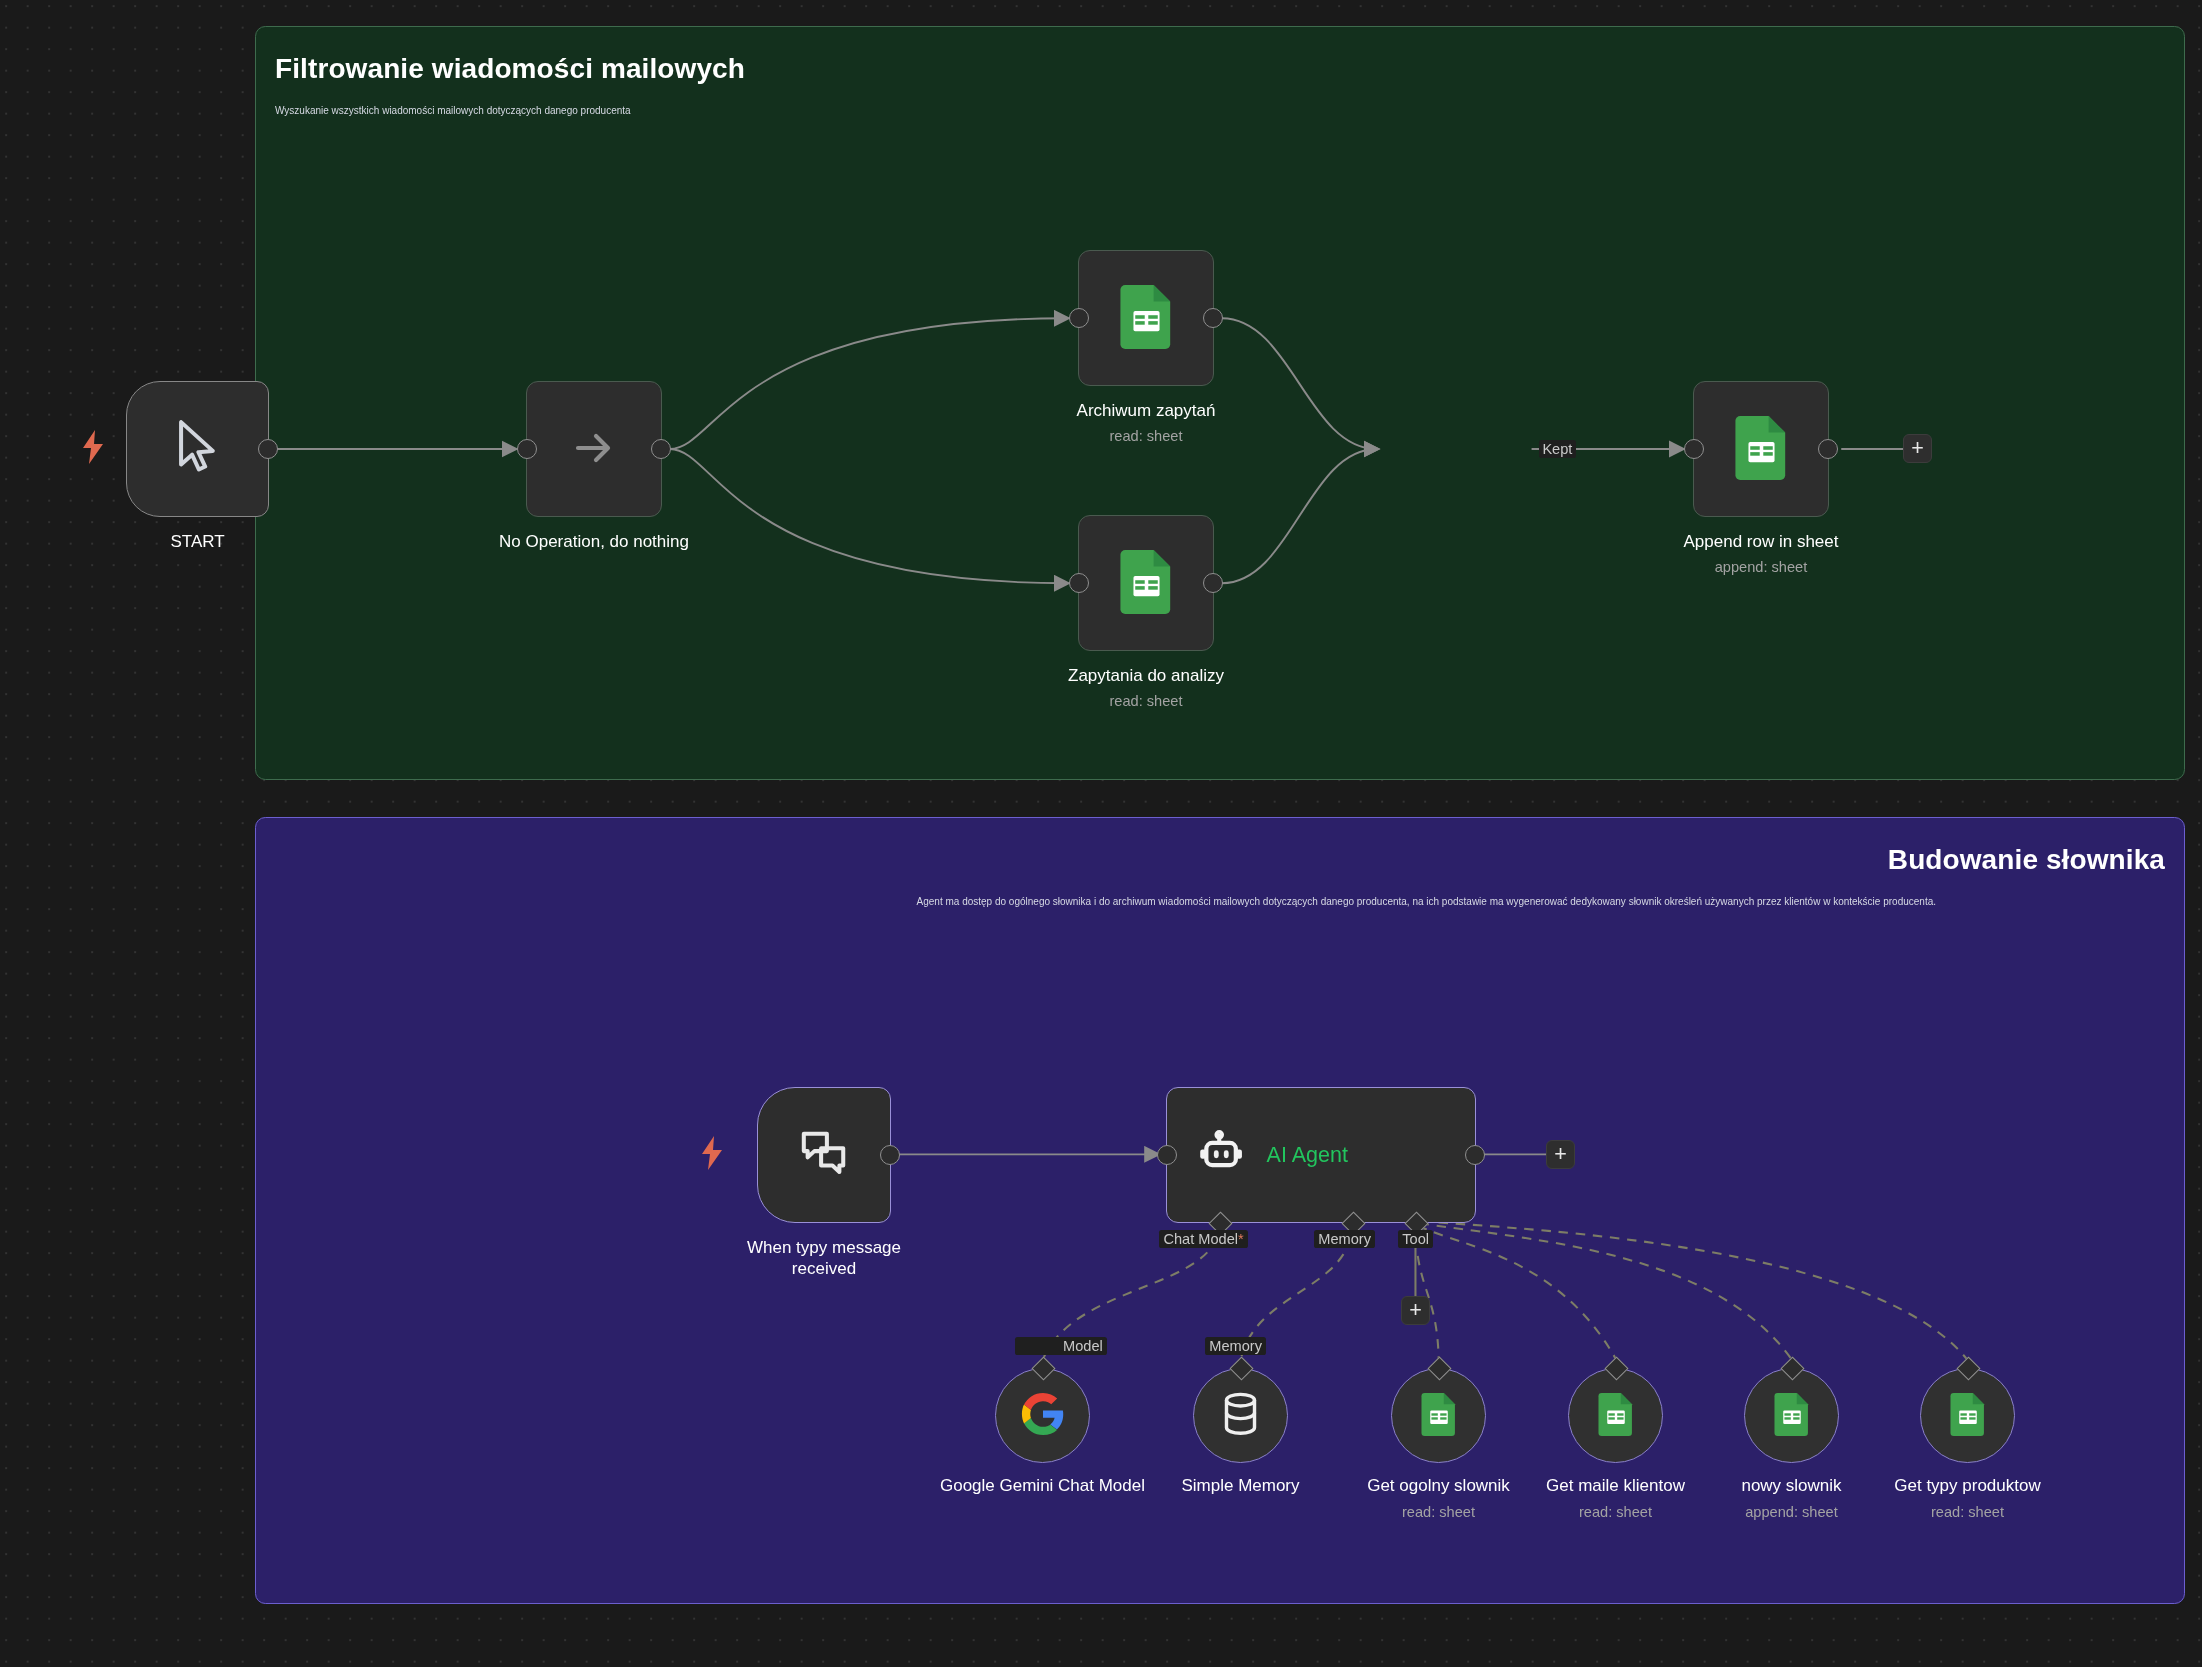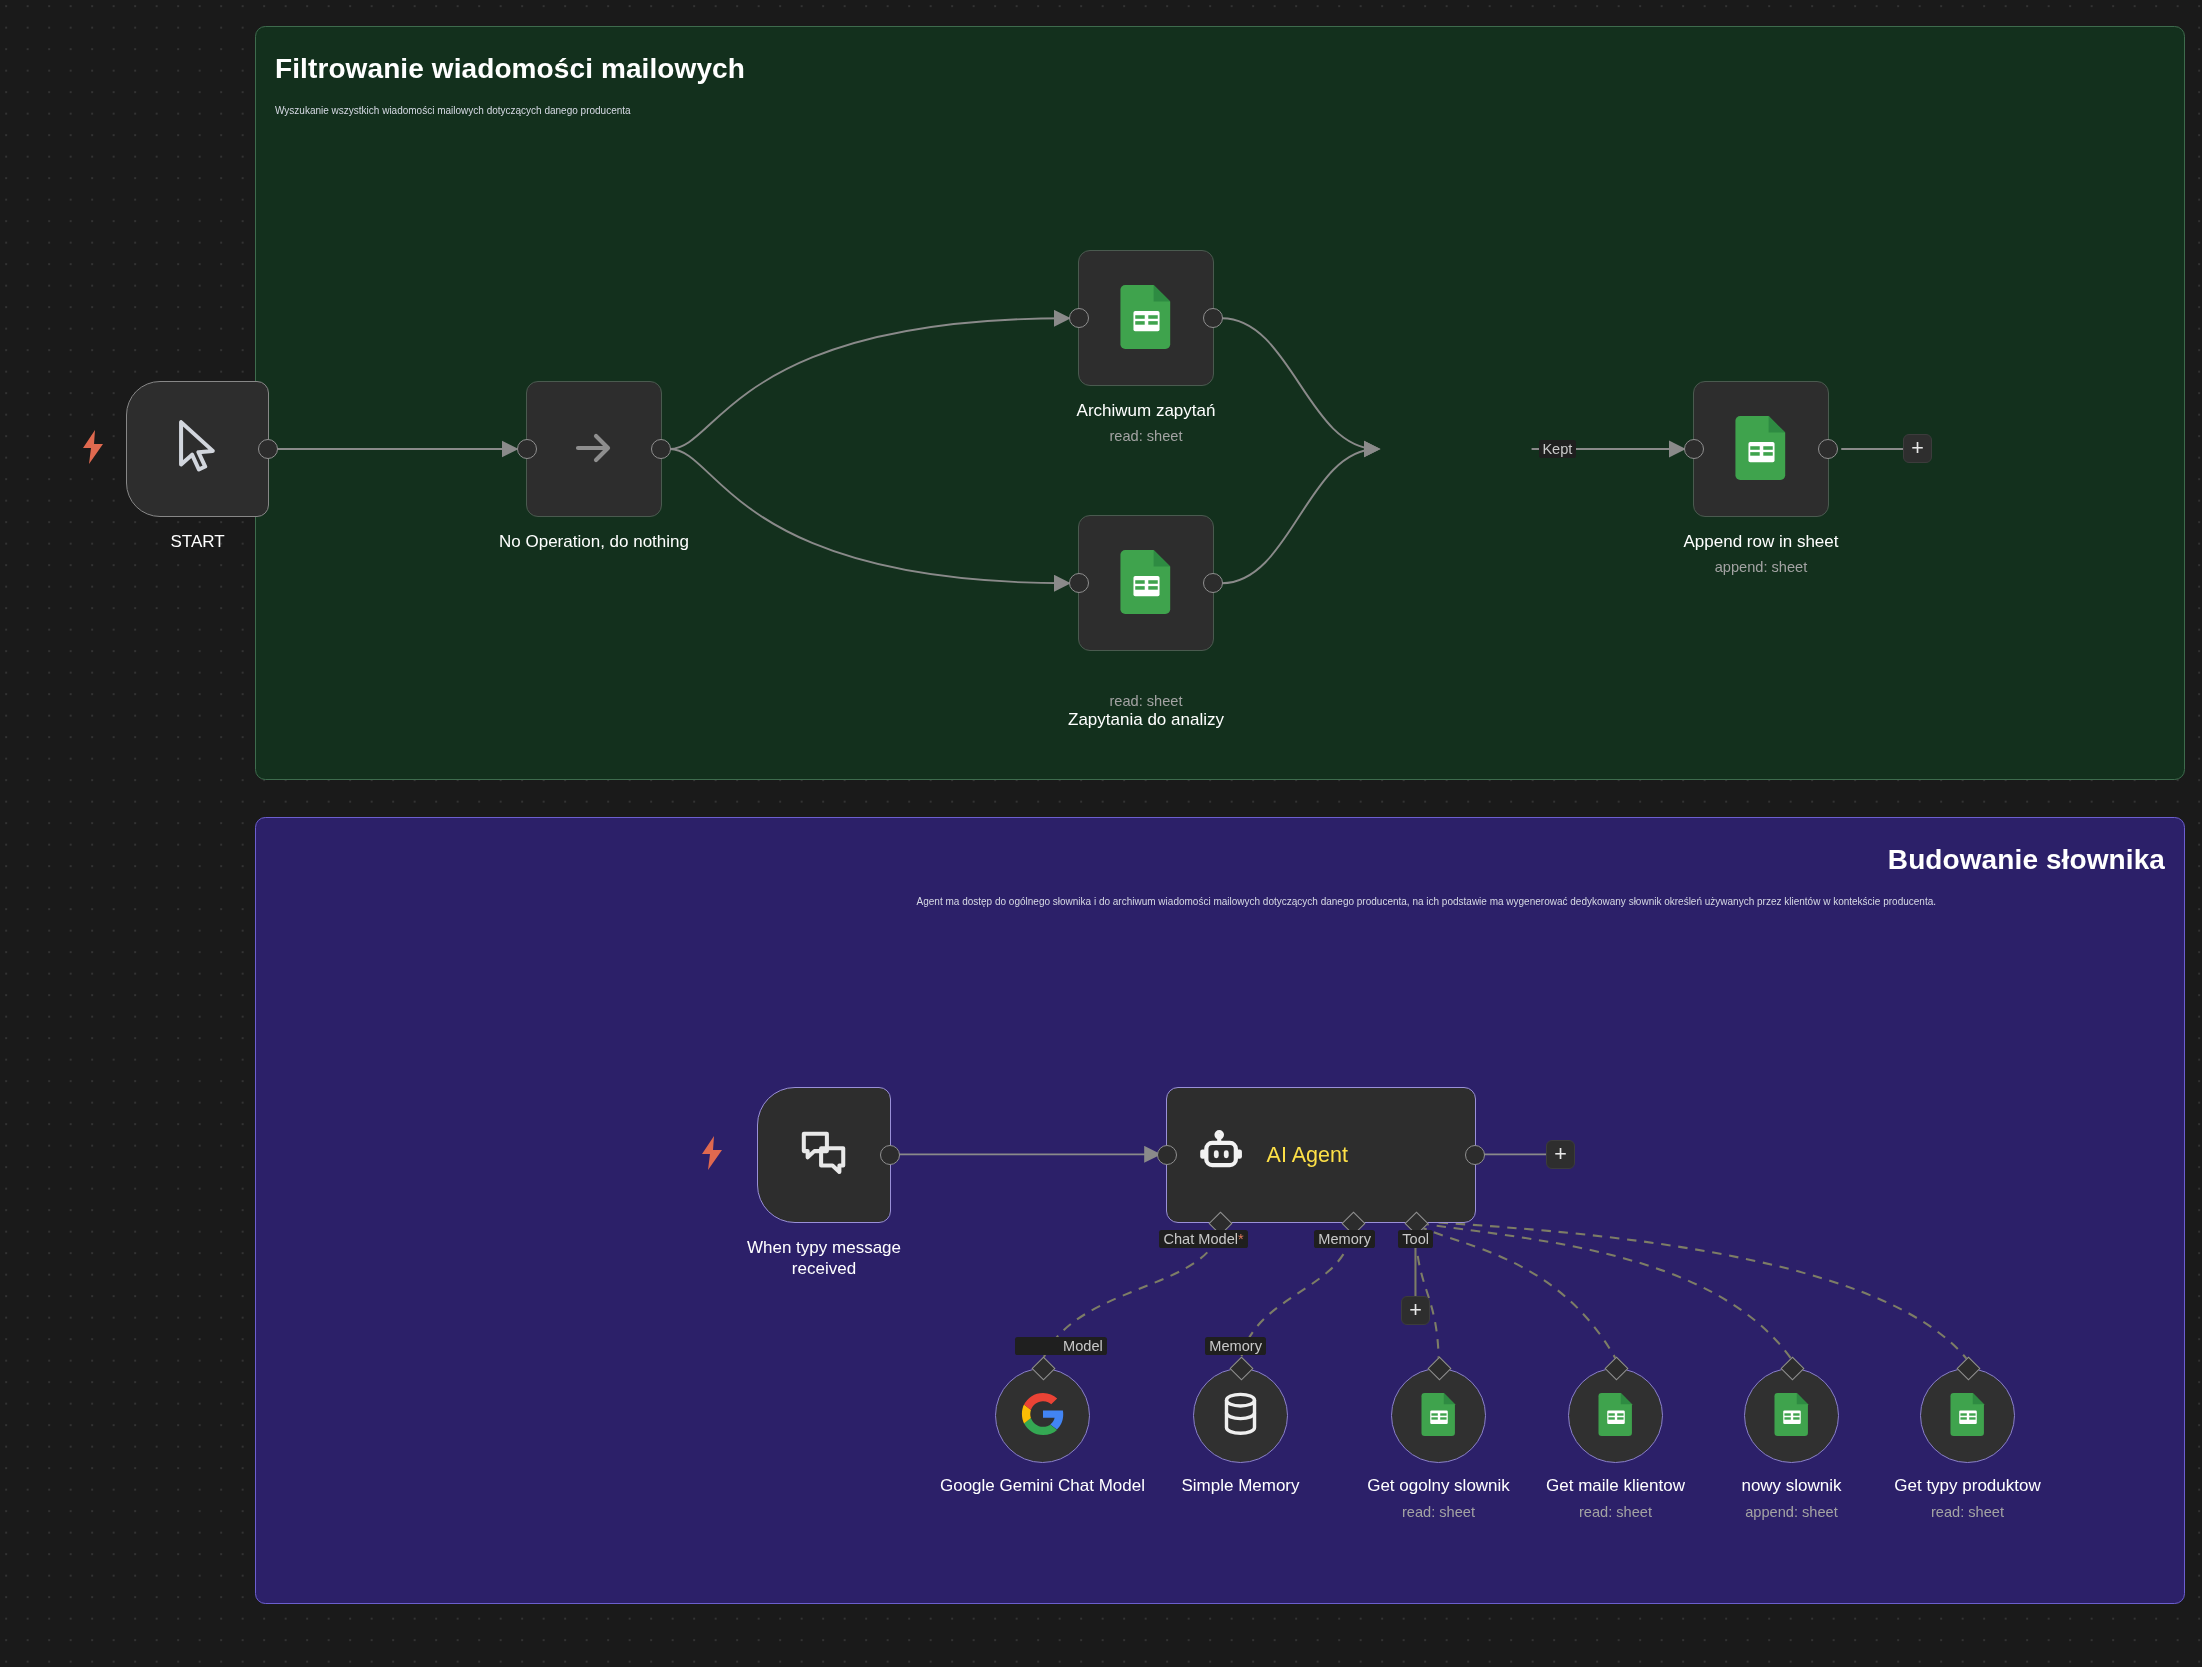--- a/index.html
+++ b/index.html
@@ -70,21 +70,21 @@
   .node-label {
     position:absolute; left:50%; transform:translateX(-50%);
     text-align:center; color:#ffffff; font-size:17px; font-weight:500;
     white-space:nowrap; line-height:1.22;
   }
   .node-label.wrap { white-space:normal; width:198px; }
   .node-sub {
     position:absolute; left:50%; transform:translateX(-50%);
     text-align:center; color:#a3a3a3; font-size:14.6px; white-space:nowrap;
   }
-  .agent-title { color:#fde047; font-size:21.5px; font-weight:500; }
+  .agent-title { color:#22c55e; font-size:21.5px; font-weight:500; }
 
   
   .port {
     position:absolute; width:20.6px; height:20.6px; border-radius:50%;
     background:#2c2c2c; border:1.7px solid #8f8f8f; top:50%; margin-top:-10.3px;
   }
   .port.in { left:-10.3px; }
   .port.out { right:-10.3px; }
 
   .diamond {
@@ -234,21 +234,21 @@
               <rect x="12.5" y="25.5" width="8" height="3"></rect>
               <rect x="23.5" y="25.5" width="8" height="3"></rect>
           <rect x="12.5" y="30.5" width="8" height="3"></rect>
               <rect x="23.5" y="30.5" width="8" height="3"></rect>
             </g>
         </svg>
       </span>
       <div class="port in"></div>
       <div class="port out"></div>
     </div>
-    <div class="node-label" style="top:151px;margin-top:44px;">Zapytania do analizy</div>
+    <div class="node-label" style="top:151px;">Zapytania do analizy</div>
     <div class="node-sub" style="top:178px;">read: sheet</div>
   </div>
 
   <div class="edge-label" style="left:1539px; top:440px;">Kept</div>
 
   <div class="node" style="left:1693px; top:381px;">
     <div class="node-box">
       <span>
         <svg width="57" height="64" viewBox="0 0 44 54">
           <path d="M4 0 h24 l14 14 v36 a4 4 0 0 1 -4 4 H4 a4 4 0 0 1 -4 -4 V4 a4 4 0 0 1 4 -4 z" fill="#3fa34d"></path>

